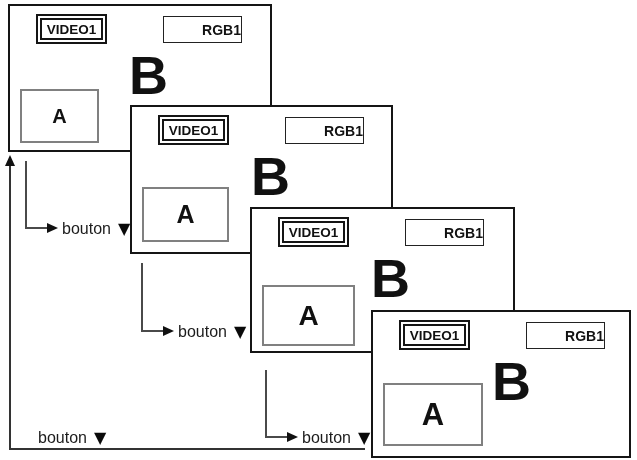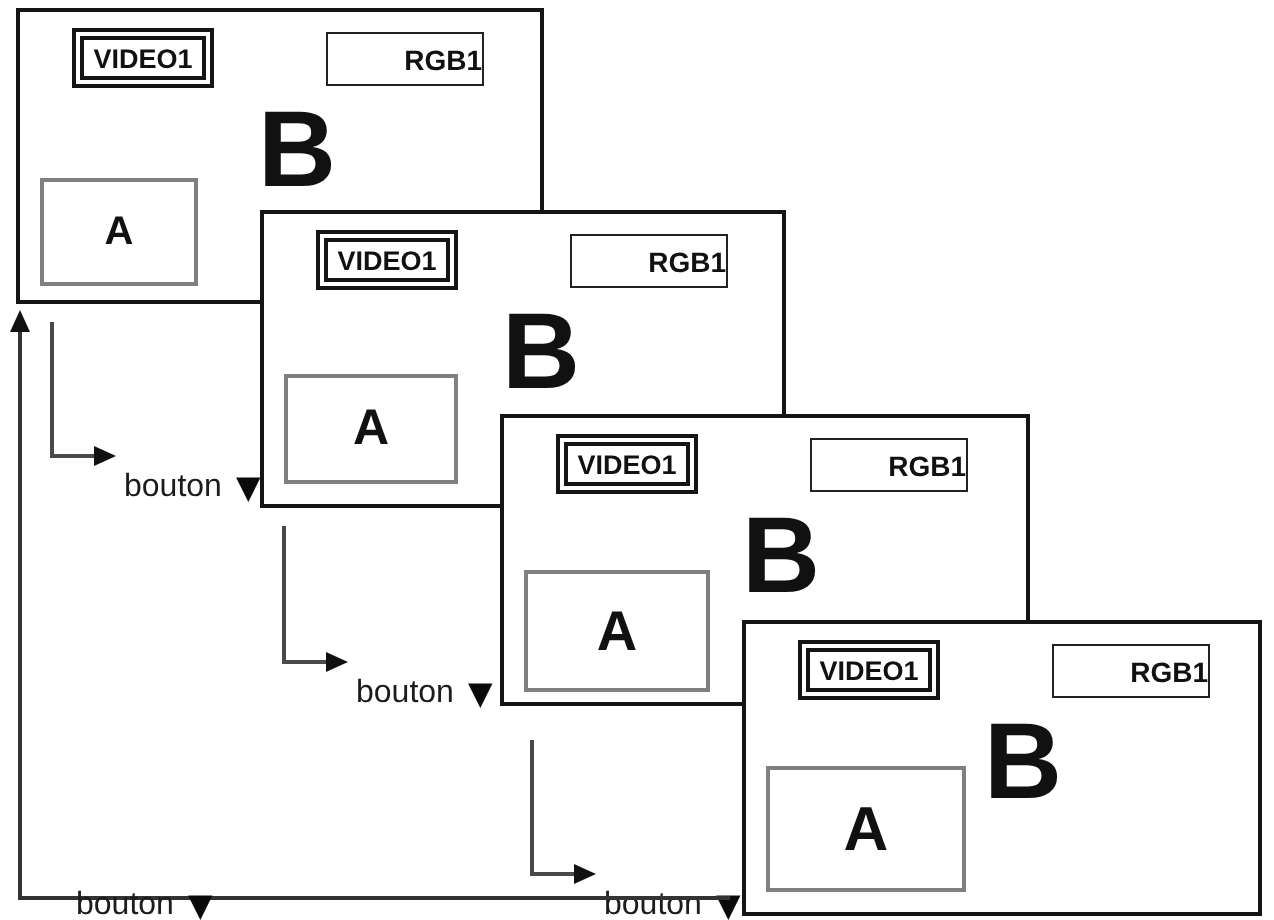--- a/index.html
+++ b/index.html
@@ -45,21 +45,21 @@
   .vline{width:2px;}
   .hline{height:2px;}
   .head-right{position:absolute;width:0;height:0;
     border-top:5px solid transparent;border-bottom:5px solid transparent;border-left:11px solid #111;}
   .head-up{position:absolute;width:0;height:0;
     border-left:5px solid transparent;border-right:5px solid transparent;border-bottom:11px solid #111;}
 
   .blabel{
     position:absolute;transform:translateY(-50%);
     display:flex;align-items:flex-end;white-space:nowrap;
-    font-size:16px;color:#1c1c1c;line-height:1;margin-top:15px;
+    font-size:16px;color:#1c1c1c;line-height:1;
   }
   .blabel .tri{margin-left:7px;font-size:16px;color:#0a0a0a;
     font-family:"DejaVu Sans",sans-serif;}
 </style>
 </head>
 <body>
 
 <div id="canvas">
 
   <div class="screen s1">

